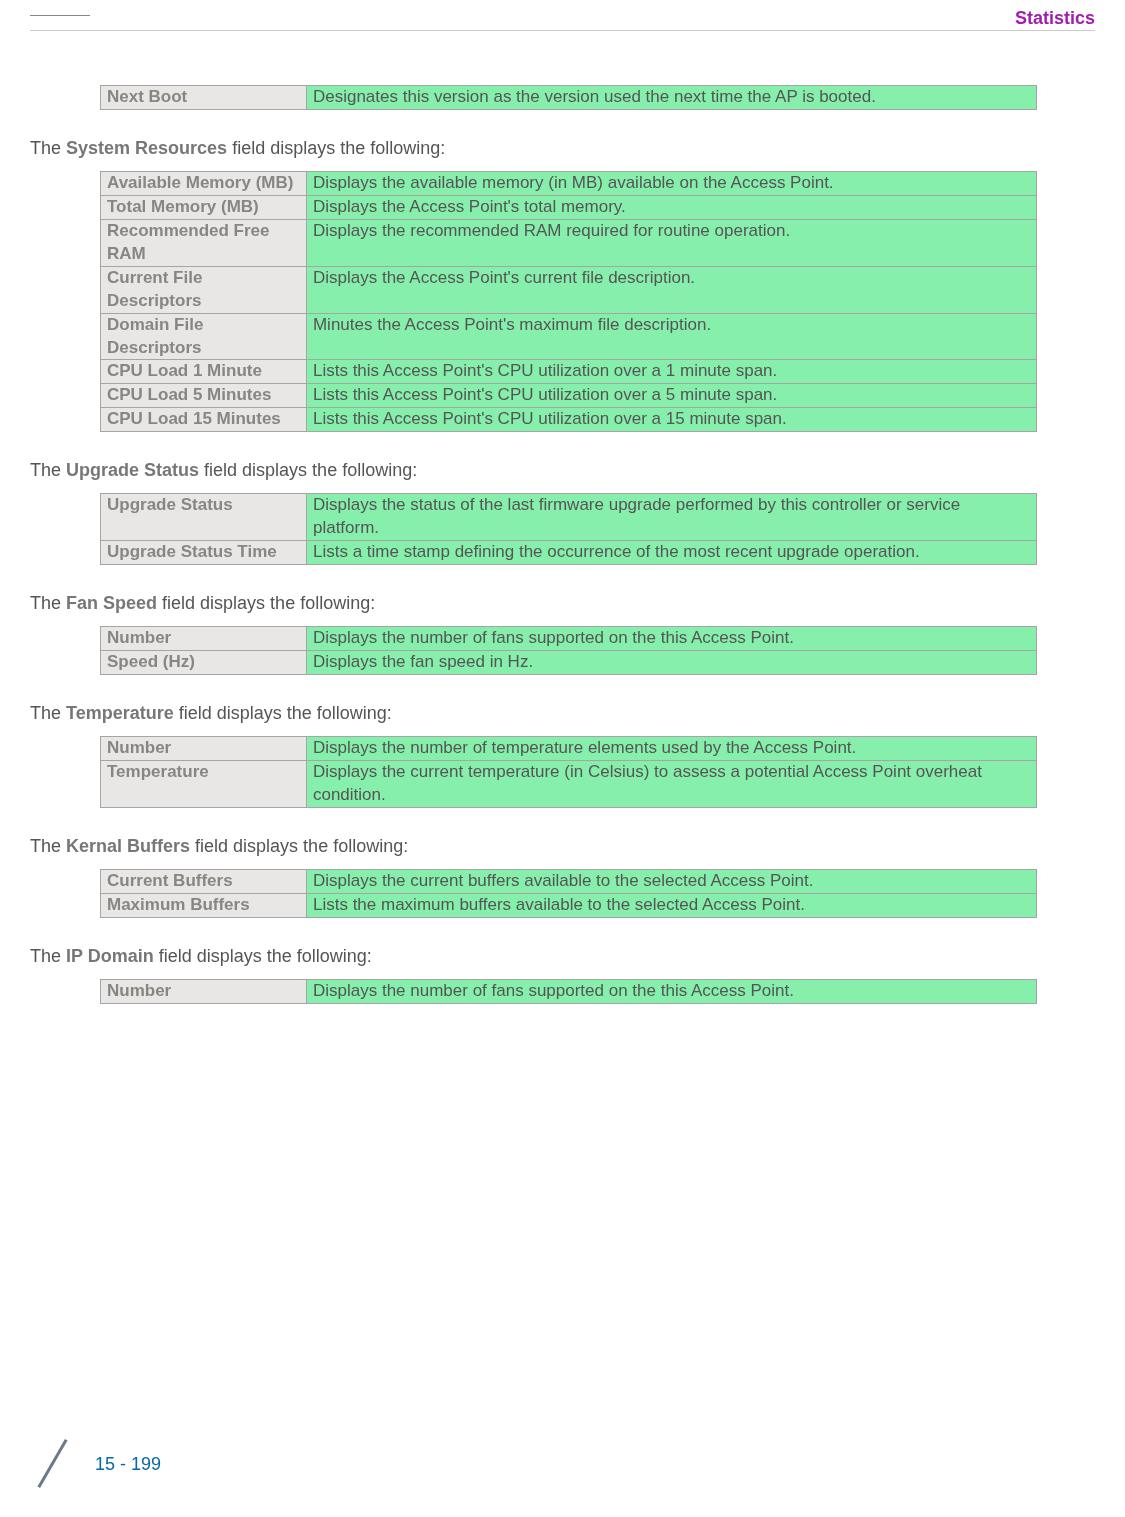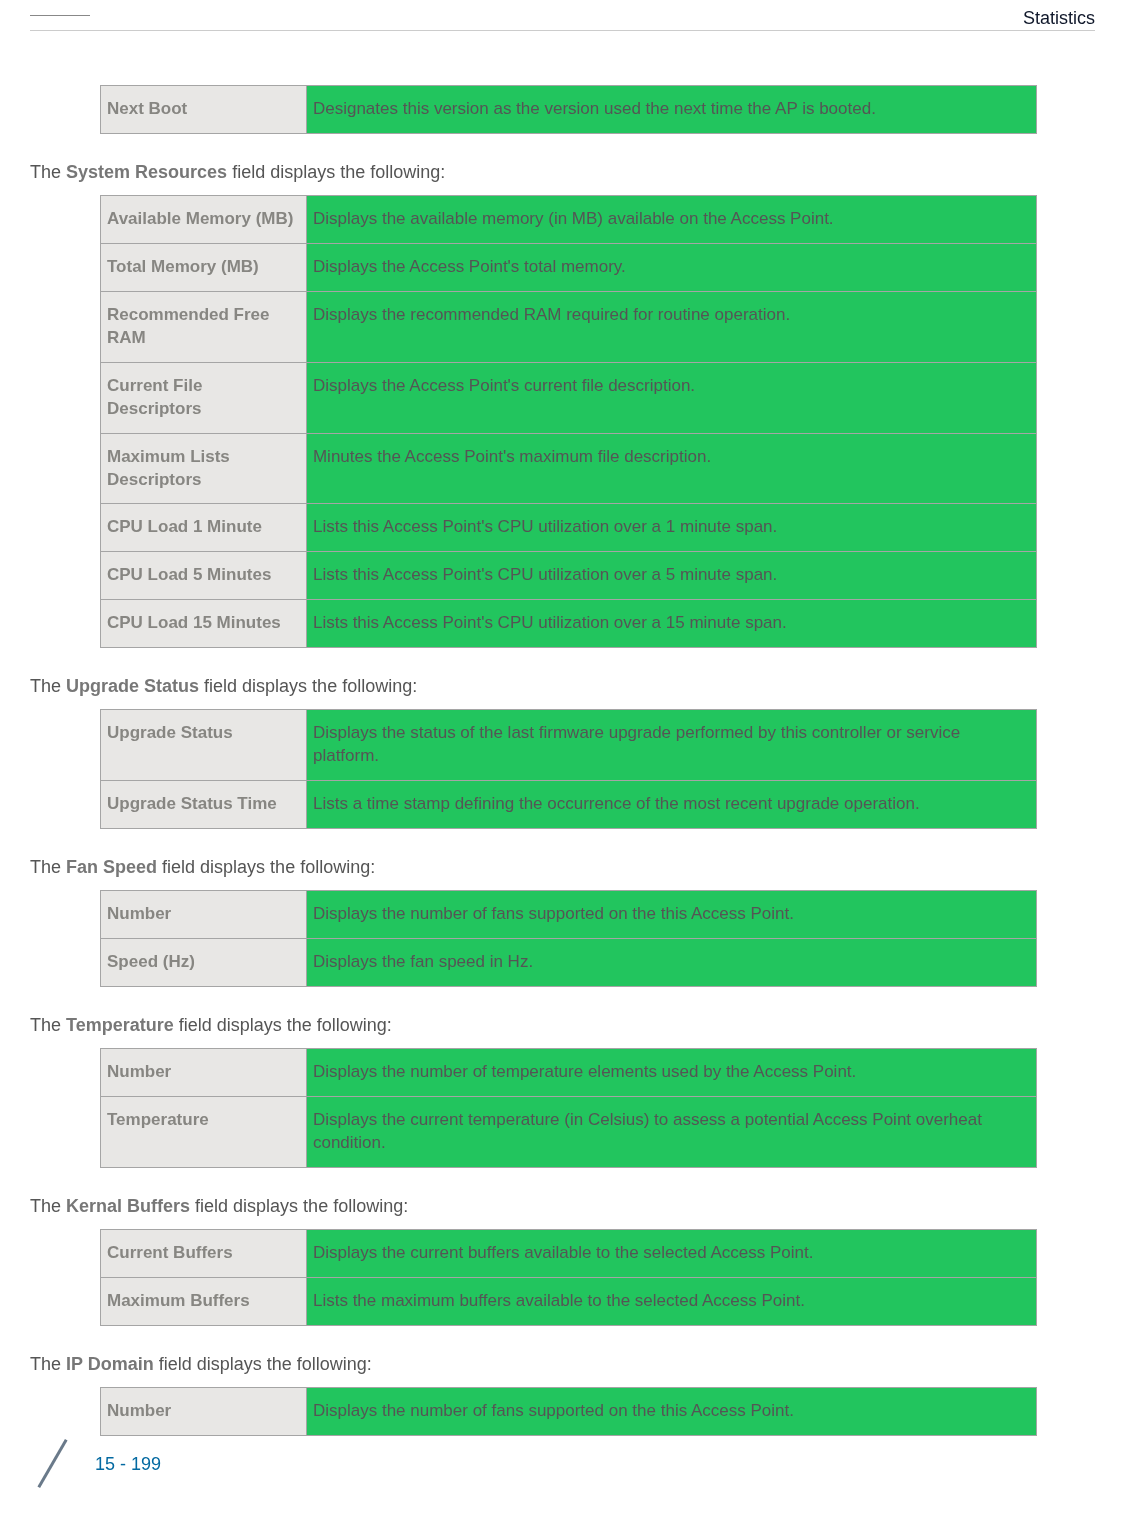--- a/index.html
+++ b/index.html
@@ -17,22 +17,22 @@
       left: 30px;
       width: 60px;
       height: 1px;
       background: #888;
     }
     .header-right {
       position: absolute;
       top: 8px;
       right: 30px;
       font-size: 18px;
-      color: #0f172a;
-      font-weight: 400;
+      color: #a21caf;
+      font-weight: 700;
     }
     .header-underline {
       position: absolute;
       top: 30px;
       left: 30px;
       right: 30px;
       height: 1px;
       background: #ccc;
     }
     .content {
@@ -50,35 +50,35 @@
     }
     table {
       border-collapse: collapse;
       width: 88%;
       margin-left: 70px;
       table-layout: fixed;
     }
     table.first { margin-top: 0; }
     td {
       border: 1px solid #a5a5a5;
-      padding: 12px 6px;
+      padding: 0 6px;
       font-size: 17px;
       vertical-align: top;
       font-weight: 300;
       color: #555;
       line-height: 1.35;
     }
     td.label-cell {
       background: #e8e7e5;
       font-weight: 700;
       color: #878682;
       width: 22%;
     }
     td.desc-cell {
-      background: #22c55e;
+      background: #86efac;
       width: 78%;
     }
     .footer {
       position: absolute;
       bottom: 30px;
       left: 30px;
       right: 30px;
       display: flex;
       justify-content: space-between;
       align-items: center;
@@ -147,21 +147,21 @@
         </tr>
     <tr>
           <td class="label-cell">Recommended Free RAM</td>
           <td class="desc-cell">Displays the recommended RAM required for routine operation.</td>
         </tr>
     <tr>
           <td class="label-cell">Current File Descriptors</td>
           <td class="desc-cell">Displays the Access Point's current file description.</td>
         </tr>
     <tr>
-          <td class="label-cell">Maximum Lists Descriptors</td>
+          <td class="label-cell">Domain File Descriptors</td>
           <td class="desc-cell">Minutes the Access Point's maximum file description.</td>
         </tr>
     <tr>
           <td class="label-cell">CPU Load 1 Minute</td>
           <td class="desc-cell">Lists this Access Point's CPU utilization over a 1 minute span.</td>
         </tr>
     <tr>
           <td class="label-cell">CPU Load 5 Minutes</td>
           <td class="desc-cell">Lists this Access Point's CPU utilization over a 5 minute span.</td>
         </tr>

